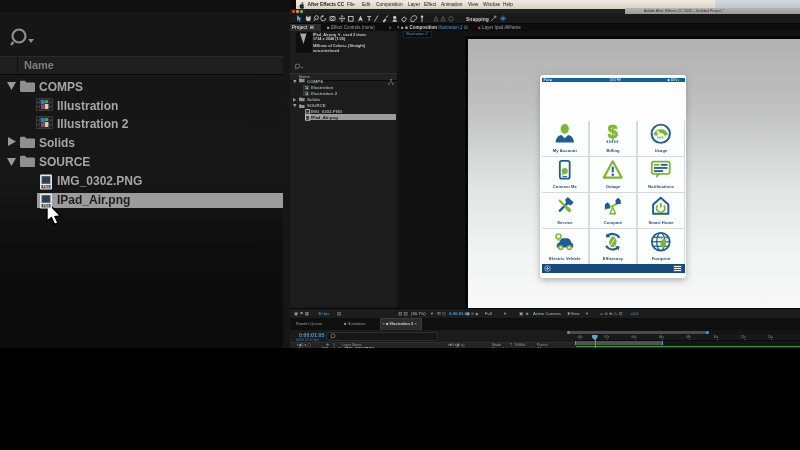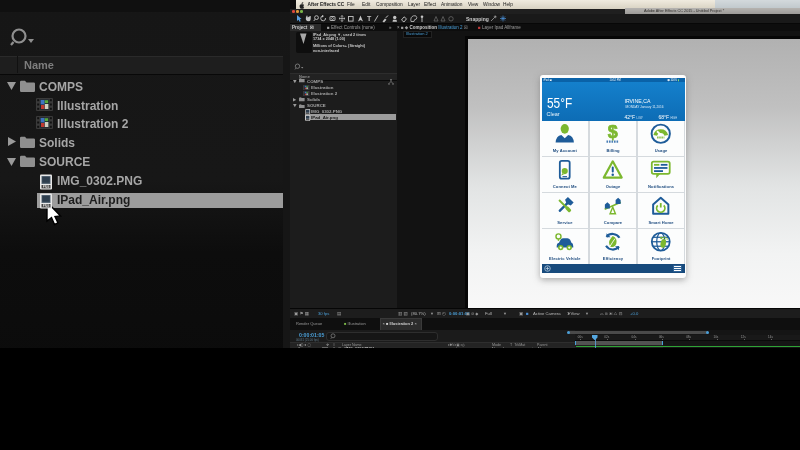--- a/index.html
+++ b/index.html
@@ -271,28 +271,20 @@
   <div class="abs" id="comparea" style="left:71px;top:7.5px;width:332px;height:269.5px;background:linear-gradient(180deg,#b1b1b1 0%,#c0c0c0 25%,#e2e4e4 55%,#f2f3f3 80%,#f8f8f8 100%);"></div>
 
   <div class="abs" id="ipad" style="left:143px;top:43.5px;width:146px;height:203px;background:#fdfdfd;border-radius:3px;box-shadow:0 2px 6px rgba(110,110,110,0.55);">
 
     <div class="abs" style="left:1.5px;top:3.5px;width:143px;height:4px;background:#0a62a8;">
       <div class="abs tx" style="left:2px;top:0.6px;font-size:2.6px;color:#fff;">iPad ▣</div>
       <div class="abs tx" style="left:68px;top:0.6px;font-size:2.6px;color:#fff;">10:52 PM</div>
       <div class="abs tx" style="left:126px;top:0.6px;font-size:2.6px;color:#fff;">➊ 100% <span style="color:#8ce06a;">▮</span></div>
     </div>
 
-    <div class="abs" style="left:1.5px;top:7.5px;width:143px;height:39px;background:linear-gradient(180deg,#1480cc,#0d6cb5);">
-      <div class="abs tx" style="left:5px;top:12.5px;font-size:14.5px;color:#fff;transform:scaleX(0.82);transform-origin:0 0;">55°F</div>
-      <div class="abs tx" style="left:5px;top:29px;font-size:5.5px;color:#e8f2fa;">Clear</div>
-      <div class="abs tx" style="left:83px;top:15.5px;font-size:5.2px;color:#fff;">IRVINE,CA</div>
-      <div class="abs tx" style="left:84px;top:23px;font-size:3.2px;color:#dcebf7;">MONDAY January 11,2016</div>
-      <div class="abs tx" style="left:83px;top:31.5px;font-size:5px;color:#fff;">42°F <span style="font-size:2.6px;color:#cfe3f4;">LOW</span></div>
-      <div class="abs tx" style="left:117px;top:31.5px;font-size:5px;color:#fff;">68°F <span style="font-size:2.6px;color:#cfe3f4;">HIGH</span></div>
-    </div>
 
     <div class="abs" style="left:1.5px;top:46.5px;width:143px;height:143px;background:#d5dade;">
       <div id="tiles" class="abs" style="left:0;top:0;width:143px;height:143px;display:grid;grid-template-columns:46.8px 46.8px 46.8px;grid-template-rows:34.7px 34.7px 34.7px 34.7px;gap:1.3px;">
             <div style="background:#fcfdfd;position:relative;">
               <svg width="21.5" height="21.5" viewBox="0 0 24 24" style="display:block;margin:1.8px auto 0;">
                 <ellipse cx="12" cy="6.5" rx="4.6" ry="5.4" fill="#7cb82f"></ellipse>
                 <path d="M1.8 21.8 Q2.3 14.5 8.2 13.4 L12 17 L15.8 13.4 Q21.7 14.5 22.2 21.8 Z" fill="#1e5c99"></path>
               </svg>
               <div style="position:absolute;left:0;right:0;bottom:2.5px;text-align:center;font-size:4.1px;font-weight:bold;color:#1c4a7e;letter-spacing:0.1px;">My Account</div>
             </div>

